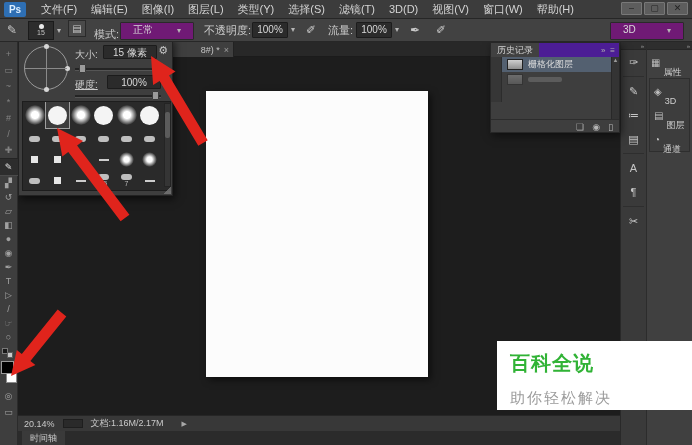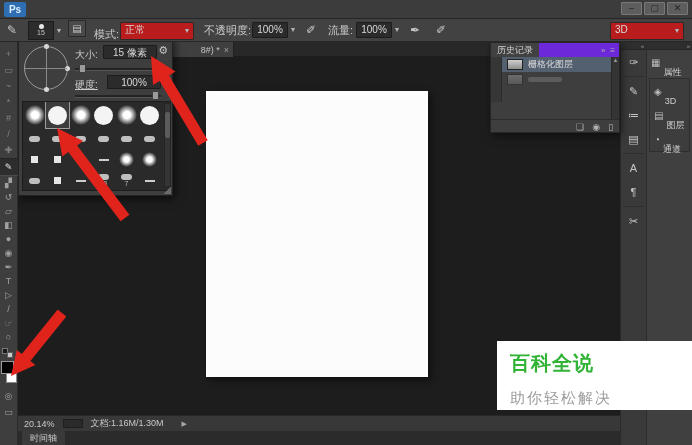--- a/index.html
+++ b/index.html
@@ -12,21 +12,21 @@
   .ps-logo { width:22px; height:15px; margin:0 8px 0 4px; background:#2e6fb4; color:#dceeff; font-size:10px; font-weight:bold; display:flex; align-items:center; justify-content:center; border-radius:2px; }
   .menu-items { display:flex; gap:0; }
   .menu-item { font-size:11px; color:#d4d4d4; padding:0 7px; line-height:18px; cursor:default; }
   .win-controls { position:absolute; right:4px; top:2px; display:flex; gap:2px; }
   .win-btn { width:21px; height:13px; background:#5d5d5d; border:1px solid #787878; color:#222; font-size:9px; line-height:11px; text-align:center; border-radius:1px; }
 
   
   .optionsbar { left:0; top:19px; width:692px; height:23px; background:#424242; border-bottom:1px solid #272727; z-index:29; font-size:11px; }
   .opt-icon { color:#c9c9c9; font-size:12px; line-height:22px; }
   .field { background:#2b2b2b; border:1px solid #1c1c1c; color:#d8d8d8; font-size:10px; text-align:center; line-height:14px; border-radius:1px; }
-  .dropdown { background:#b91c1c; border:1px solid #2a2a2a; color:#dadada; font-size:10px; line-height:14px; padding:0 4px; border-radius:1px; display:flex; justify-content:space-between; }
+  .dropdown { background:#701a75; border:1px solid #2a2a2a; color:#dadada; font-size:10px; line-height:14px; padding:0 12px; border-radius:1px; display:flex; justify-content:space-between; }
   .opt-label { color:#c9c9c9; font-size:11px; line-height:22px; }
   .caret { color:#b5b5b5; font-size:8px; line-height:16px; }
   .brush-preview { left:28px; top:2px; width:26px; height:19px; background:#2c2c2c; border:1px solid #1b1b1b; text-align:center; }
   .brush-preview .dot { width:5px; height:5px; border-radius:50%; background:#e9e9e9; margin:2px auto 0; }
   .brush-preview .num { font-size:7px; color:#c2c2c2; line-height:8px; }
 
   
   .pasteboard { left:18px; top:42px; width:602px; height:389px; background:#1d1d1d; }
   .tabstrip { left:18px; top:42px; width:602px; height:15px; background:#282828; border-bottom:1px solid #1b1b1b; z-index:5; }
   .doctab { position:absolute; left:102px; top:0; width:114px; height:15px; background:#3f3f3f; border-right:1px solid #222; display:flex; align-items:center; justify-content:flex-end; padding:0 4px; gap:4px; }
@@ -68,21 +68,21 @@
   .ps-tiny { width:11px; height:6px; border-radius:3px; background:#d9d9d9; opacity:.85; }
   .ps-chip { width:7px; height:7px; background:#e6e6e6; }
   .ps-dash { width:10px; height:2px; background:#cdcdcd; }
   .preset-num { font-size:7px; color:#b9b9b9; line-height:7px; }
   .bp-scroll { position:absolute; right:1px; top:2px; width:7px; height:84px; background:#353535; border:1px solid #242424; }
   .bp-scroll .th { position:absolute; left:0; top:8px; width:5px; height:26px; background:#5b5b5b; margin:0 0 0 0; border-radius:2px; left:0; }
   .resize-handle { position:absolute; right:1px; bottom:1px; width:7px; height:7px; background:linear-gradient(135deg,transparent 50%,#777 50%); opacity:.8; }
 
   
   .history { left:490px; top:42px; width:130px; height:91px; background:#3e3e3e; border:1px solid #272727; box-shadow:2px 3px 8px rgba(0,0,0,.5); z-index:15; }
-  .hist-header { height:14px; background:#6d28d9; display:flex; align-items:center; }
+  .hist-header { height:14px; background:#4c1d95; display:flex; align-items:center; }
   .hist-tab { background:#414141; height:14px; padding:0 6px; font-size:9px; color:#d2d2d2; line-height:14px; }
   .hist-hicons { margin-left:auto; font-size:8px; color:#b0b0b0; padding-right:4px; display:flex; gap:5px; }
   .hist-list { height:62px; overflow:hidden; position:relative; }
   .hist-row { height:15px; display:flex; align-items:center; }
   .hist-row.selected { background:#536070; }
   .hist-row.faded .hist-thumb, .hist-row.faded .blob { opacity:.32; }
   .hist-check { width:11px; height:15px; background:#363636; border-right:1px solid #2c2c2c; }
   .hist-thumb { width:16px; height:11px; background:linear-gradient(#cfcfcf,#8f8f8f); border:1px solid #222; margin:0 5px 0 5px; }
   .hist-label { font-size:9px; color:#dedede; white-space:nowrap; }
   .blob { width:34px; height:5px; background:#9a9a9a; border-radius:2px; }
@@ -111,20 +111,33 @@
   .wm-title { font-size:20px; font-weight:bold; letter-spacing:1px; line-height:32px; }
   .wm-sub { font-size:15px; color:#9b9b9b; letter-spacing:2px; margin-top:10px; }
 
   .arrows { left:0; top:0; width:692px; height:445px; z-index:50; pointer-events:none; }
 </style>
 </head>
 <body>
 
 <div class="abs menubar">
   <div class="ps-logo">Ps</div>
+  <div class="menu-items" id="menu-items">
+      <span class="menu-item">文件(F)</span>
+      <span class="menu-item">编辑(E)</span>
+      <span class="menu-item">图像(I)</span>
+      <span class="menu-item">图层(L)</span>
+      <span class="menu-item">类型(Y)</span>
+      <span class="menu-item">选择(S)</span>
+      <span class="menu-item">滤镜(T)</span>
+      <span class="menu-item">3D(D)</span>
+      <span class="menu-item">视图(V)</span>
+      <span class="menu-item">窗口(W)</span>
+      <span class="menu-item">帮助(H)</span>
+    </div>
   <div class="win-controls">
     <div class="win-btn">–</div>
     <div class="win-btn">▢</div>
     <div class="win-btn">✕</div>
   </div>
 </div>
 
 <div class="abs optionsbar">
   <div class="abs opt-icon" style="left:7px;top:0;">✎</div>
   <div class="abs brush-preview">
@@ -364,21 +377,21 @@
       <div class="dock-btn">
         <span class="ic">◔</span>
         <span class="lb">通道</span>
       </div>
     </div>
   </div>
 
 <div class="abs statusbar">
   <span style="margin-left:6px;">20.14%</span>
   <span class="status-chip"></span>
-  <span>文档:1.16M/1.30M</span>
+  <span>文档:1.16M/2.17M</span>
   <span style="margin-left:18px;font-size:7px;color:#a8a8a8;">▶</span>
 </div>
 <div class="abs timeline-strip">
   <div class="timeline-tab">时间轴</div>
 </div>
 
 <div class="abs watermark">
   <div class="wm-title" id="wm-title" style="color: rgb(49, 179, 54);">百科全说</div>
   <div class="wm-sub">助你轻松解决</div>
 </div>

